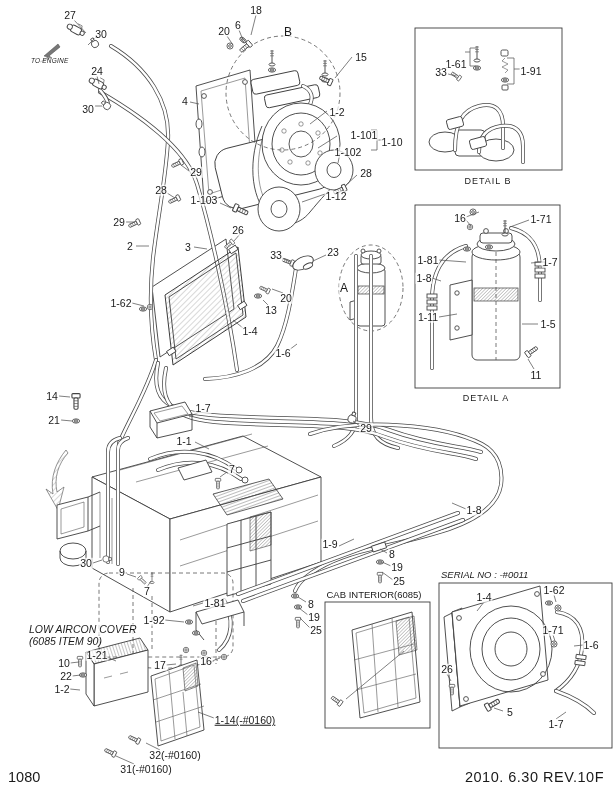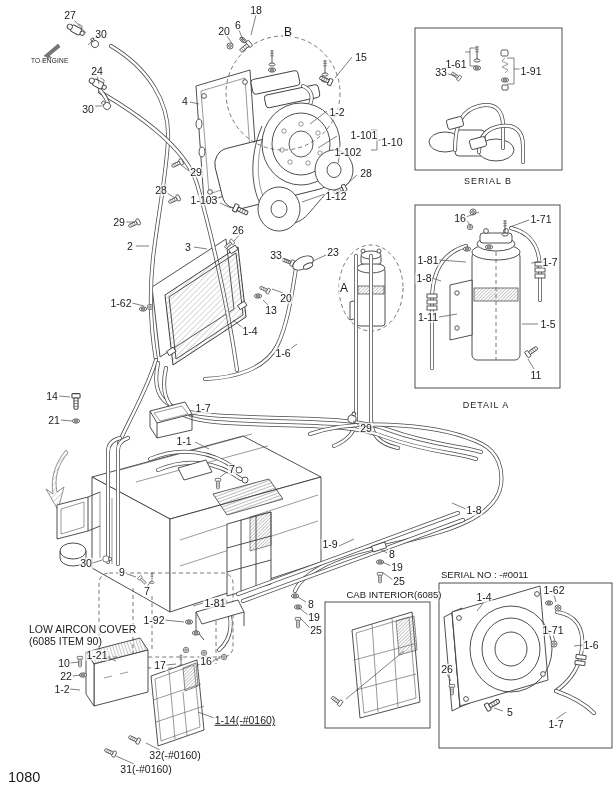--- a/index.html
+++ b/index.html
@@ -1,21 +1,21 @@
 <!DOCTYPE html>
 <html><head>
 <meta charset="utf-8">
 <style>
   html,body{margin:0;padding:0;background:#fff;}
   #stage{position:relative;width:616px;height:800px;background:#fff;overflow:hidden;
          font-family:"Liberation Sans",sans-serif;color:#1a1a1a;}
   #art{position:absolute;left:0;top:0;}
   #labels .lbl{position:absolute;transform:translate(-50%,-50%);font-size:10.5px;
     line-height:1;white-space:nowrap;background:rgba(255,255,255,.72);padding:0 1px;}
-  #labels .lbl.l{transform:translate(0,-50%);}
+  #labels .lbl.l{transform:translate(0,-50%);font-style:italic;}
   #labels .lbl.t6{font-size:6.5px;letter-spacing:.2px;}
   #labels .lbl.cap{font-size:9px;letter-spacing:1px;}
   #labels .lbl.bt{font-size:9.5px;}
   #labels .lbl.big{font-size:12px;}
   .pageno{position:absolute;left:8px;top:769px;font-size:14.5px;}
   .rev{position:absolute;right:12px;top:769px;font-size:14.5px;letter-spacing:.5px;}
   .outline{fill:none;stroke:#3c3c3c;stroke-width:.9;}
   .outline2{fill:#fff;stroke:#3c3c3c;stroke-width:.9;}
   .thin{fill:none;stroke:#555;stroke-width:.6;}
   .leader{fill:none;stroke:#555;stroke-width:.75;}
@@ -469,24 +469,24 @@
       <span class="lbl t8 l cap2" style="left: 28px; top: 641px;">(6085 ITEM 90)</span>
       <span class="lbl" style="left: 64px; top: 663px;">10</span>
       <span class="lbl" style="left: 97px; top: 655px;">1-21</span>
       <span class="lbl" style="left: 66px; top: 676px;">22</span>
       <span class="lbl" style="left: 62px; top: 689px;">1-2</span>
       <span class="lbl" style="left: 160px; top: 665px;">17</span>
       <span class="lbl" style="left: 206px; top: 661px;">16</span>
       <span class="lbl" style="left: 245px; top: 720px; text-decoration: underline;">1-14(-#0160)</span>
       <span class="lbl" style="left: 175px; top: 755px;">32(-#0160)</span>
       <span class="lbl" style="left: 146px; top: 769px;">31(-#0160)</span>
-      <span class="lbl bt" style="left: 394px; top: 595px;">CAB INTERIOR(6085)</span>
+      <span class="lbl bt" style="left: 374px; top: 595px;">CAB INTERIOR(6085)</span>
       <span class="lbl bt l" style="left: 440px; top: 575px;">SERIAL NO : -#0011</span>
-      <span class="lbl cap" style="left: 488px; top: 181px;">SERIAL B</span>
-      <span class="lbl cap" style="left: 486px; top: 398px; margin-top: 7px;">DETAIL A</span>
+      <span class="lbl cap" style="left: 488px; top: 181px;">DETAIL B</span>
+      <span class="lbl cap" style="left: 486px; top: 398px;">DETAIL A</span>
       <span class="lbl" style="left: 456px; top: 64px;">1-61</span>
       <span class="lbl" style="left: 441px; top: 72px;">33</span>
       <span class="lbl" style="left: 531px; top: 71px;">1-91</span>
       <span class="lbl" style="left: 460px; top: 218px;">16</span>
       <span class="lbl" style="left: 541px; top: 219px;">1-71</span>
       <span class="lbl" style="left: 428px; top: 260px;">1-81</span>
       <span class="lbl" style="left: 550px; top: 262px;">1-7</span>
       <span class="lbl" style="left: 424px; top: 278px;">1-8</span>
       <span class="lbl" style="left: 428px; top: 317px;">1-11</span>
       <span class="lbl" style="left: 548px; top: 324px;">1-5</span>
@@ -494,13 +494,14 @@
       <span class="lbl" style="left: 484px; top: 597px;">1-4</span>
       <span class="lbl" style="left: 554px; top: 590px;">1-62</span>
       <span class="lbl" style="left: 553px; top: 630px;">1-71</span>
       <span class="lbl" style="left: 591px; top: 645px;">1-6</span>
       <span class="lbl" style="left: 447px; top: 669px;">26</span>
       <span class="lbl" style="left: 510px; top: 712px;">5</span>
       <span class="lbl" style="left: 556px; top: 724px;">1-7</span>
     </div>
 
 <div class="pageno">1080</div>
+<div class="rev">2010. 6.30  REV.10F</div>
 </div>
 
 </body></html>

